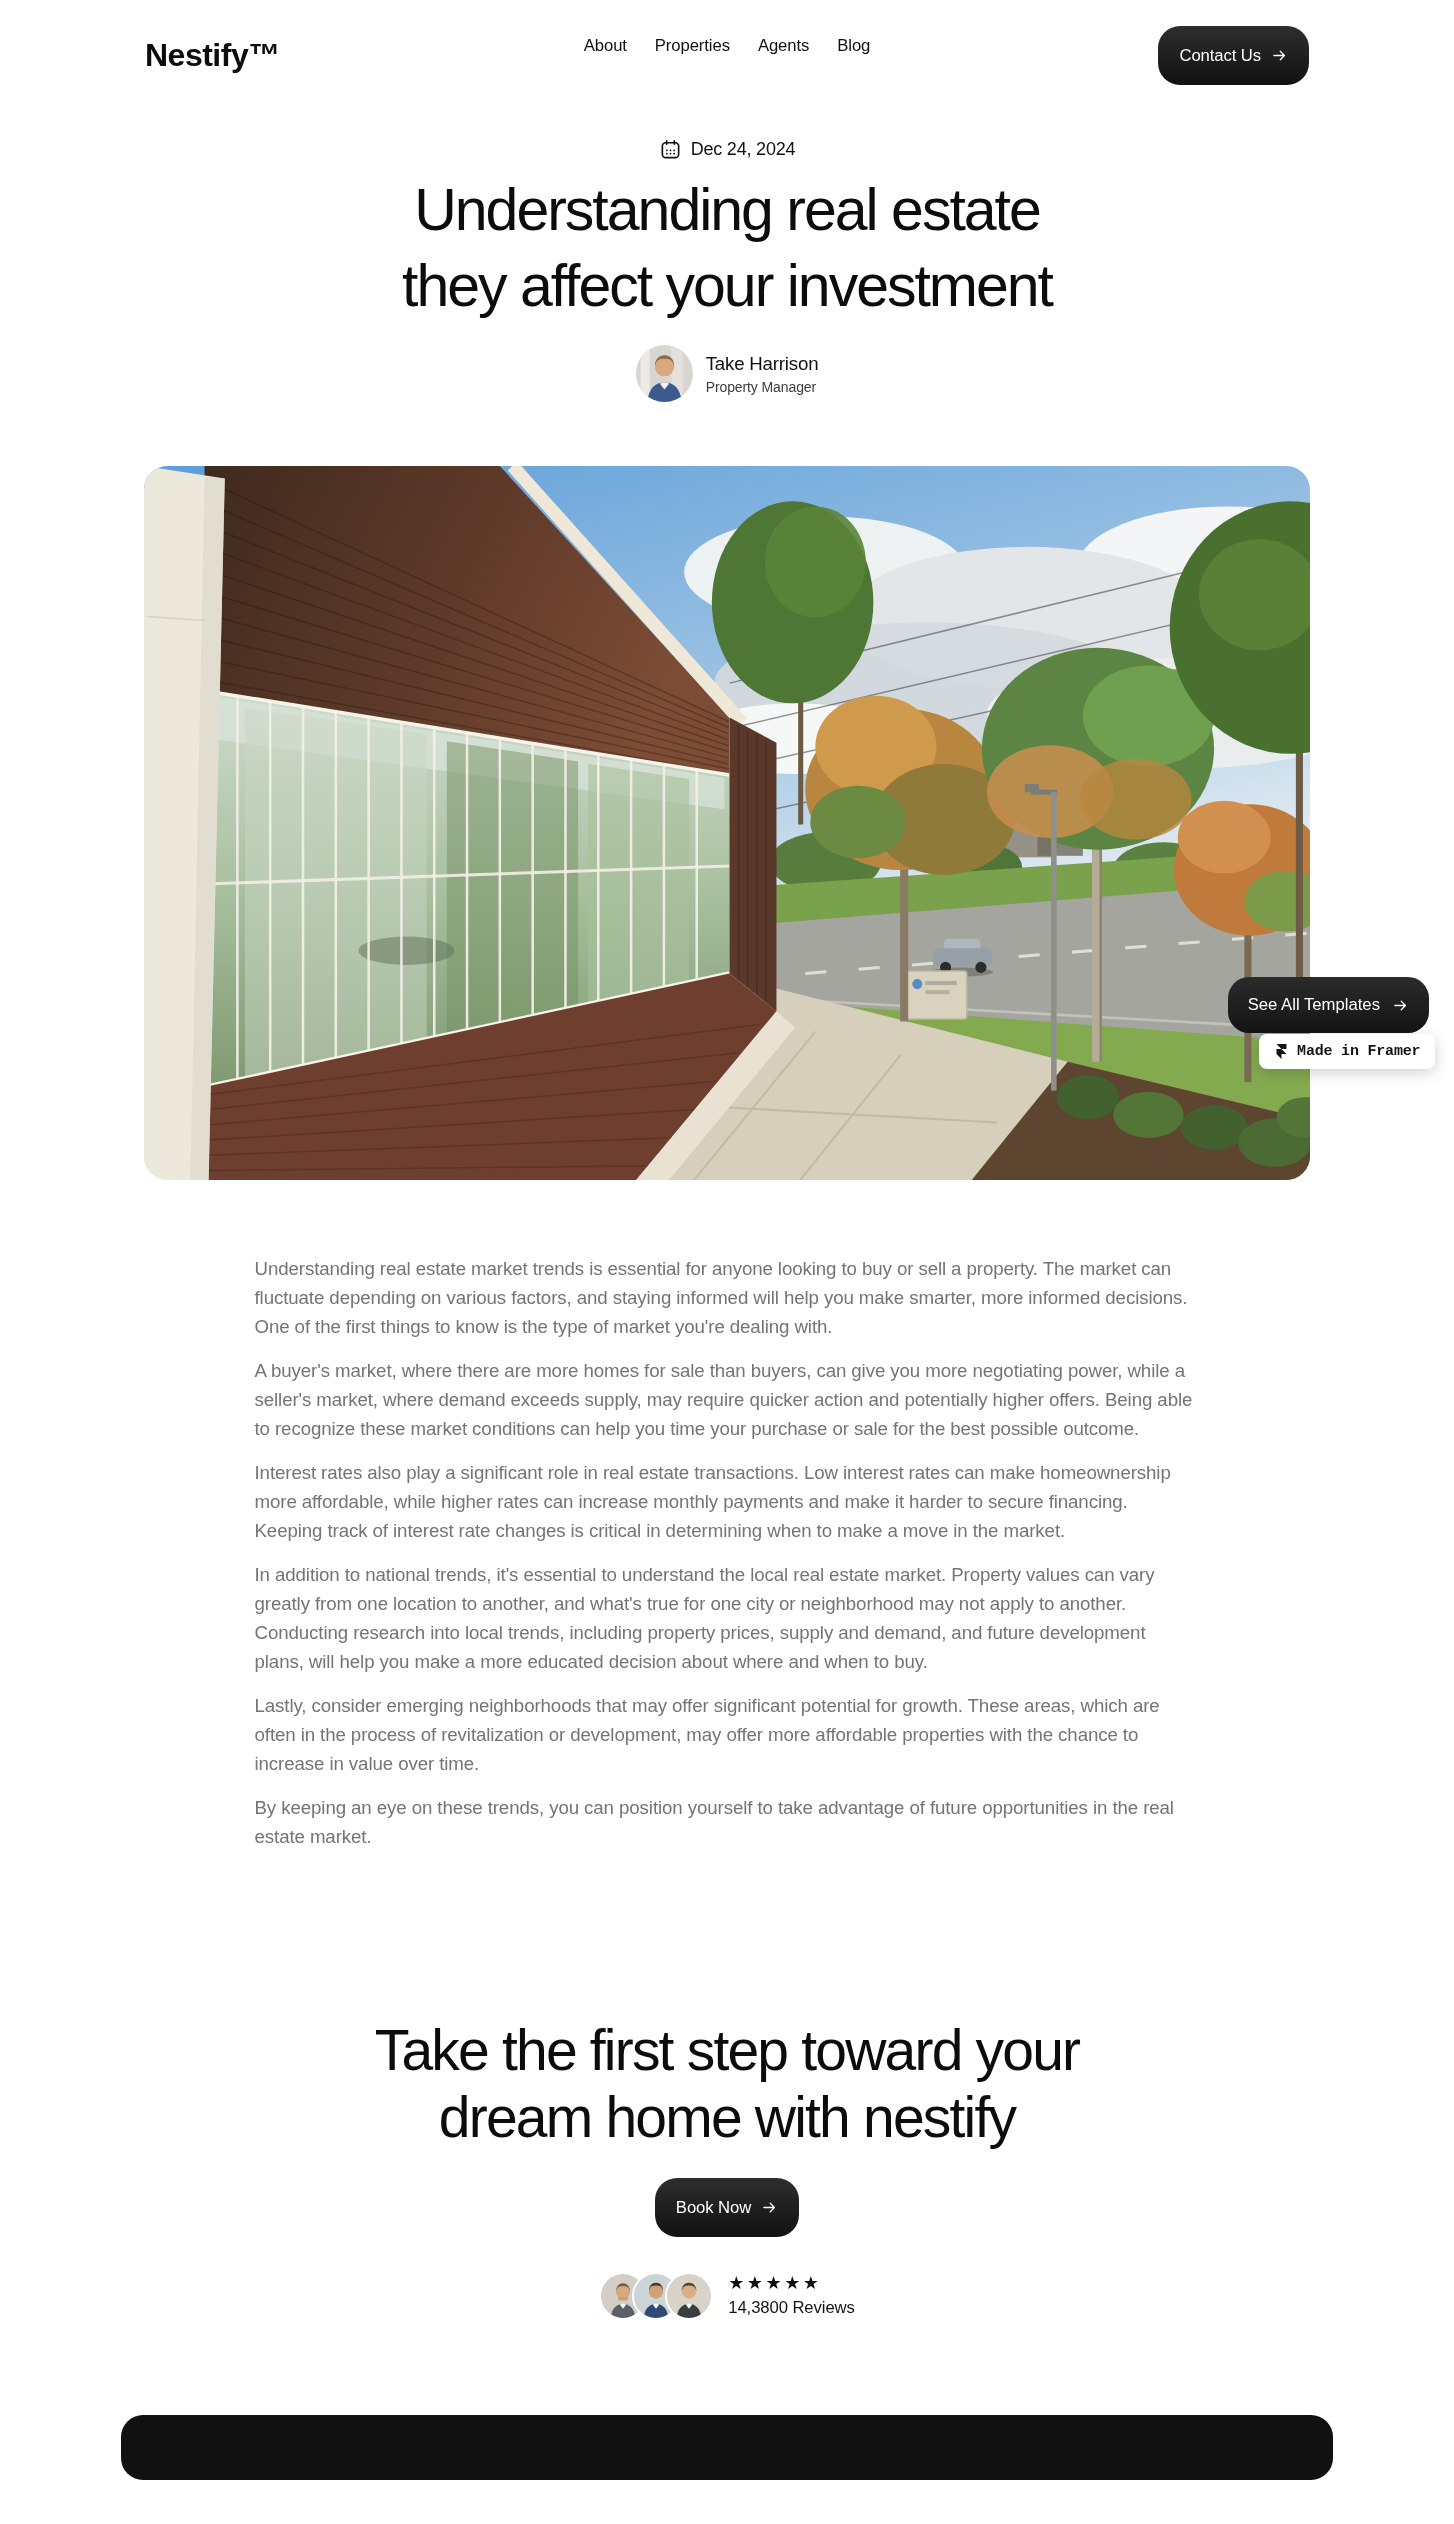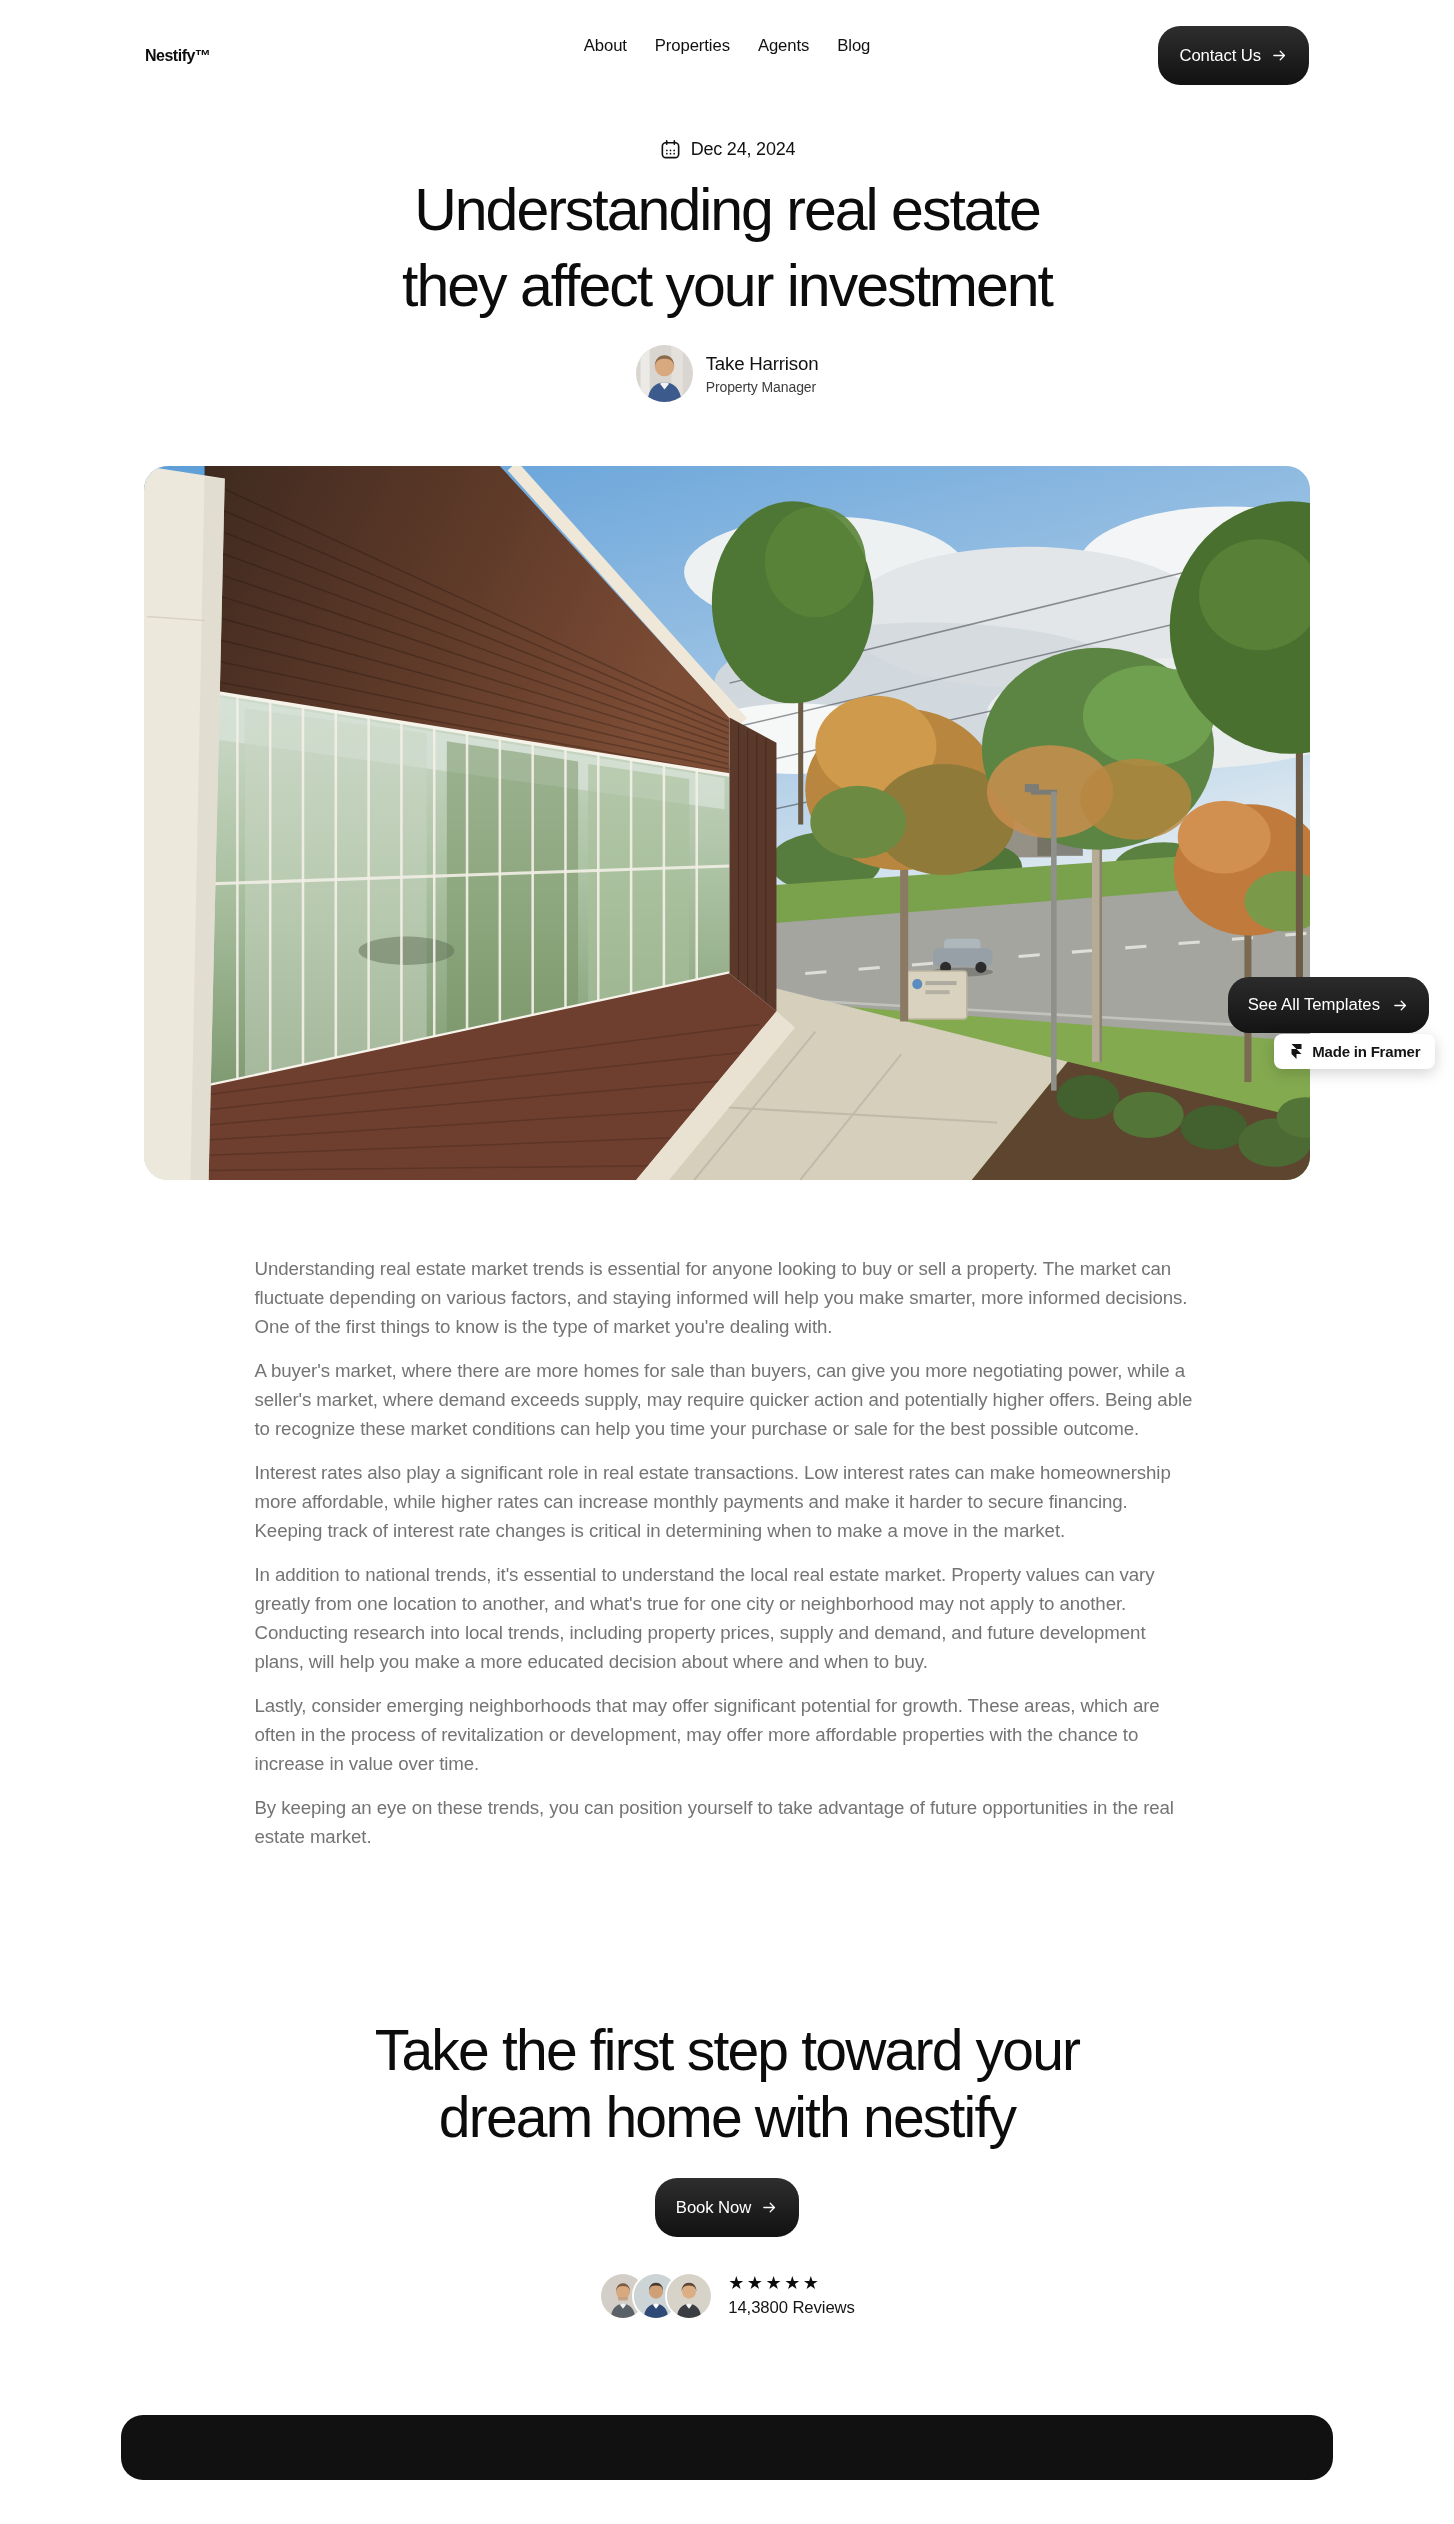--- a/index.html
+++ b/index.html
@@ -6,21 +6,21 @@
   html,body { background:#ffffff; }
   body {
     width:1454px; min-height:3098px; position:relative;
     font-family:"Liberation Sans", sans-serif; color:#111;
     overflow:hidden;
   }
   .container { width:1212px; margin:0 auto; }
 
   
   .header { display:flex; align-items:center; justify-content:space-between; padding:26px 24px 0 24px; height:85px; }
-  .logo { font-size:16px; font-weight:700; letter-spacing:-0.5px; color:#0d0d0d; }
+  .logo { font-size:32px; font-weight:700; letter-spacing:-0.5px; color:#0d0d0d; }
   .nav { display:flex; gap:28px; position:absolute; left:50%; transform:translateX(-50%); top:36px; }
   .nav a { font-size:16.7px; color:#101010; text-decoration:none; letter-spacing:-0.1px; }
   .btn-dark {
     display:inline-flex; align-items:center; gap:10px; border:none; cursor:pointer;
     background:linear-gradient(180deg,#2e2e2e,#111111); color:#fff;
     font-size:16.7px; font-family:inherit; letter-spacing:-0.1px;
     height:59px; padding:0 21px; border-radius:22px;
   }
   .arrow-svg { width:17px; height:17px; }
 
@@ -46,21 +46,21 @@
   .float-templates {
     position:absolute; top:977px; right:25px; z-index:20;
     display:inline-flex; align-items:center; gap:12px;
     background:linear-gradient(180deg,#2b2b2b,#141414); color:#fff;
     font-size:16.7px; height:56px; padding:0 20px; border-radius:21px; cursor:pointer; border:none; font-family:Liberation Sans, sans-serif;
   }
   .float-made {
     position:absolute; top:1034px; right:18.7px; z-index:20;
     display:inline-flex; align-items:center; gap:8px;
     background:#ffffff; color:#141414; font-weight:700; font-size:15px; letter-spacing:-0.2px;
-    height:35px; padding:0 15px; border-radius:8px; cursor:pointer; border:none; font-family:Liberation Sans, sans-serif;
+    height:35px; padding:0 15px; border-radius:8px; cursor:pointer; border:none; font-family:Liberation Mono, monospace;
     box-shadow:0 4px 15px rgba(0,0,0,0.18);
   }
   .framer-glyph { width:15px; height:15px; }
 
   
   .article { width:945px; margin:74px auto 0; }
   .article p { font-size:18.7px; line-height:29px; color:#747474; letter-spacing:-0.1px; margin-bottom:15px; }
 
   
   .cta { text-align:center; margin-top:166px; }

